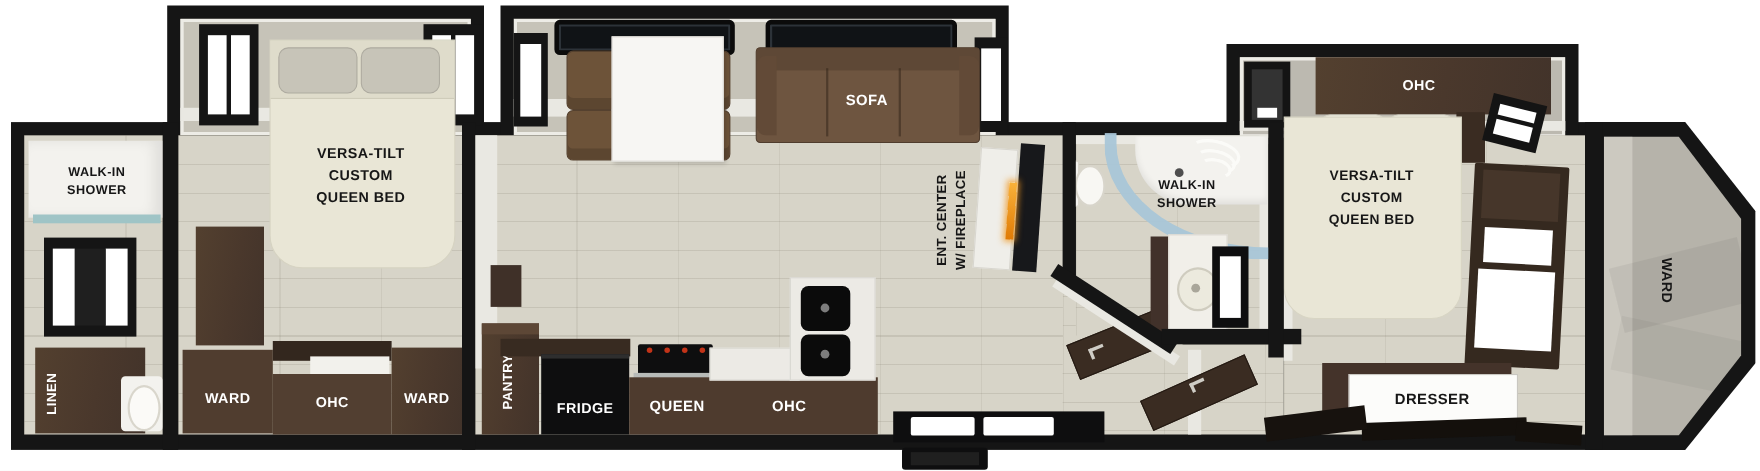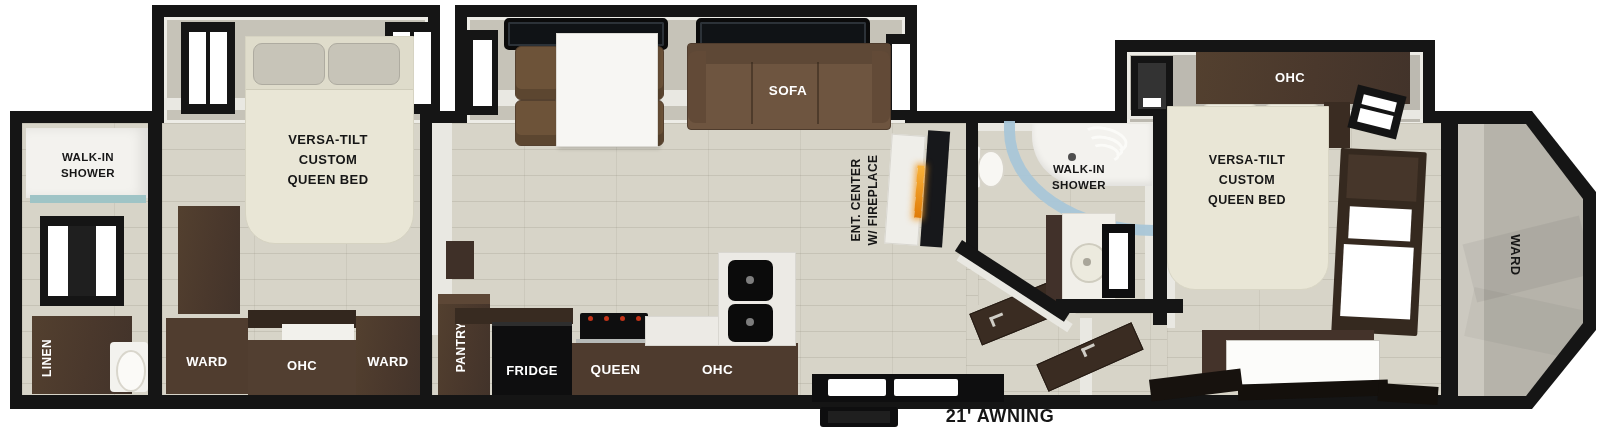--- a/index.html
+++ b/index.html
@@ -247,34 +247,34 @@
     <div class="pane" style="left:8px;top:22px;width:34px;height:14px;"></div>
   </div>
   <div class="abs" style="left:1336px;top:150px;width:90px;height:186px;transform:rotate(3deg);">
     <div class="abs" style="left:0;top:0;width:86px;height:184px;background:#35291f;border-radius:2px;"></div>
     <div class="abs" style="left:8px;top:6px;width:70px;height:44px;background:#46362a;"></div>
     <div class="pane" style="left:12px;top:58px;width:62px;height:32px;"></div>
     <div class="pane" style="left:8px;top:96px;width:70px;height:72px;"></div>
   </div>
   <div class="wood" style="left:1202px;top:330px;width:172px;height:60px;background:#44332a;"></div>
   <div class="abs" style="left:1226px;top:340px;width:152px;height:45px;background:#fcfcfa;border:1px solid #c9c7c1;"></div>
+  <div class="lbl" style="left:1226px;top:340px;width:152px;height:45px;font-size:13.5px;">
+      <span>DRESSER</span>
+    </div>
   <div class="abs" style="left:1238px;top:382px;width:150px;height:16px;background:#14100c;transform:rotate(-2deg);"></div>
   <div class="abs" style="left:1378px;top:385px;width:60px;height:18px;background:#14100c;transform:rotate(4deg);"></div>
   <div class="abs" style="left:1150px;top:374px;width:92px;height:22px;background:#17120e;transform:rotate(-7deg);"></div>
 
   <div class="trim" style="left:962px;top:252px;width:132px;height:10px;transform:rotate(33deg);transform-origin:0 0;"></div>
   <div class="wall" style="left:148px;top:111px;width:14px;height:298px;"></div>
   <div class="wall" style="left:420px;top:111px;width:12px;height:298px;"></div>
   <div class="wall" style="left:966px;top:111px;width:12px;height:142px;"></div>
   <div class="wall" style="left:962px;top:240px;width:130px;height:13px;transform:rotate(33deg);transform-origin:0 0;"></div>
   <div class="wall" style="left:1056px;top:299px;width:127px;height:14px;"></div>
   <div class="wall" style="left:1153px;top:111px;width:14px;height:214px;"></div>
   <div class="wall" style="left:1441px;top:111px;width:16px;height:298px;"></div>
 
   <div class="lbl vcw" style="left:1466px;top:246px;width:100px;height:18px;font-size:13px;">
       <span>WARD</span>
     </div>
 
-  <div class="lbl" style="left:900px;top:404px;width:200px;height:24px;font-size:18px;letter-spacing:.6px;">
-      <span>21' AWNING</span>
-    </div>
 
 </div>
 
 </body></html>

